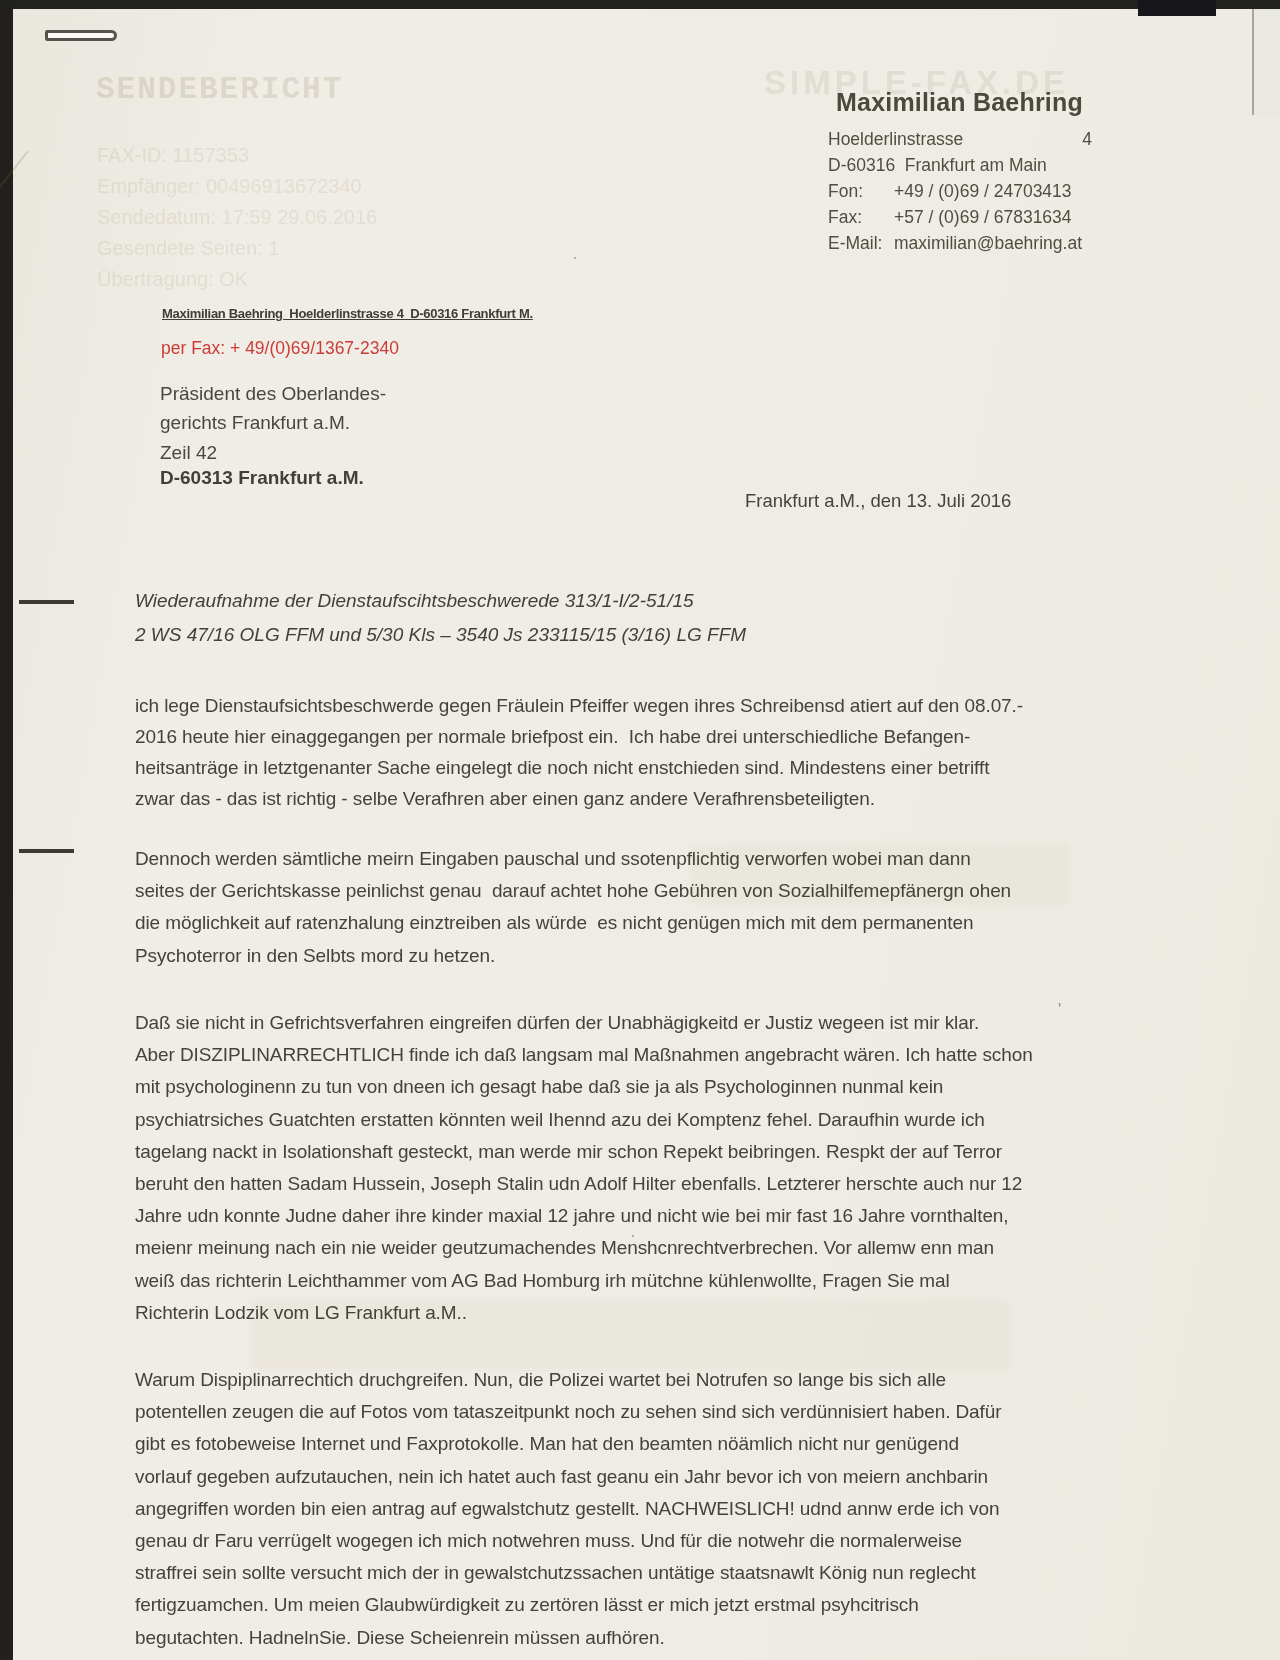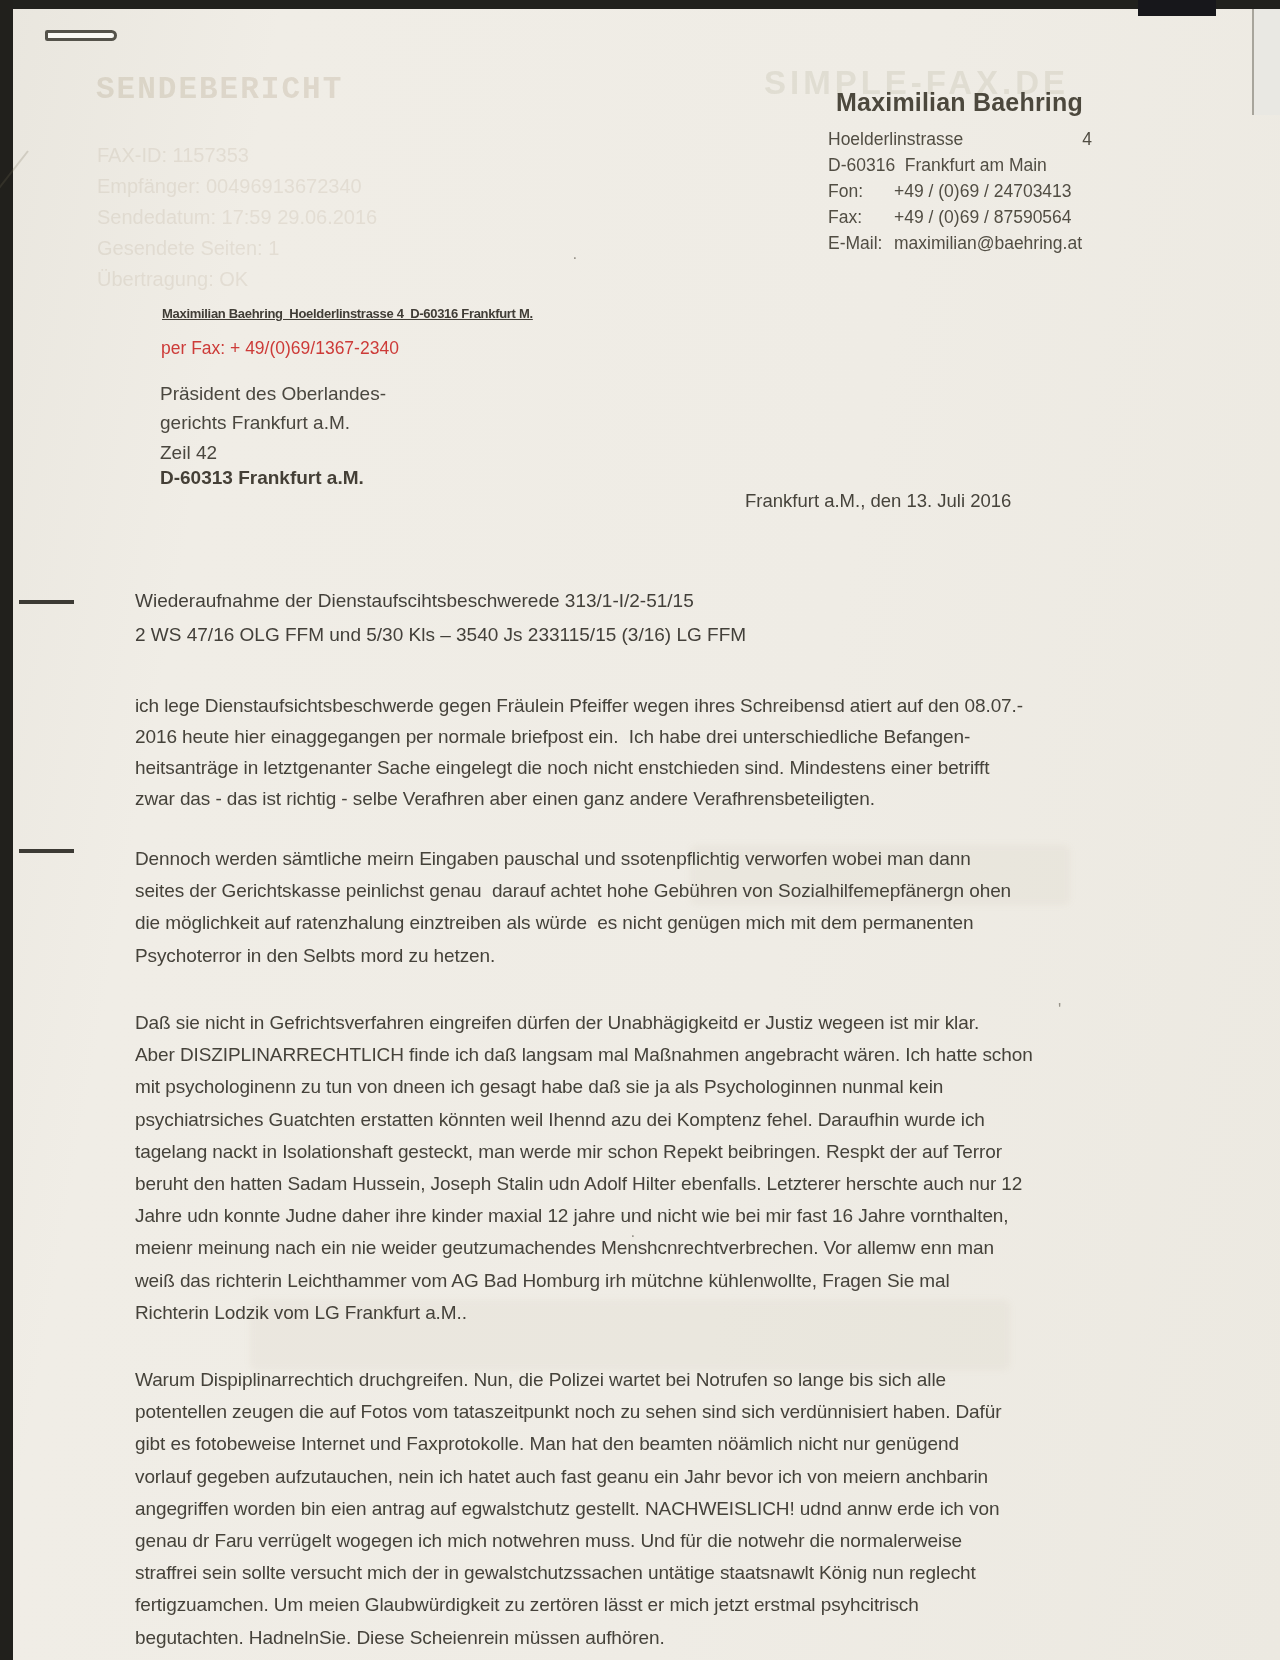--- a/index.html
+++ b/index.html
@@ -30,21 +30,21 @@
   .sender .name{font-size:25px;font-weight:bold;color:#4c483d;margin-bottom:9px;letter-spacing:.2px;margin-left:8px;}
   .sender .row{display:flex;font-size:17.5px;line-height:26px;white-space:pre-wrap;}
   .sender .sb{justify-content:space-between;}
   .sender .lab{width:66px;flex:none;}
   .return{position:absolute;left:162px;top:306px;font-size:13px;font-weight:bold;letter-spacing:-0.3px;color:#403d36;text-decoration:underline;white-space:pre-wrap;text-align:right;}
   .faxnote{position:absolute;left:161px;top:338px;font-size:17.5px;color:#cd3b38;}
   .recipient{position:absolute;left:160px;top:379px;font-size:19px;line-height:29.3px;white-space:pre-wrap;color:#4a473f;}
   .recipient-city{position:absolute;left:160px;top:467px;font-size:19px;font-weight:bold;color:#443f36;}
   .dateline{position:absolute;left:745px;top:490px;font-size:18.5px;color:#46433b;text-align:center;}
   
-  .subject{position:absolute;left:135px;top:584px;font-size:19px;line-height:33.5px;white-space:pre-wrap;color:#43403a;}
+  .subject{position:absolute;left:135px;top:584px;font-size:19px;line-height:33.5px;white-space:pre-wrap;color:#43403a;font-style:italic;}
   .para{position:absolute;left:135px;width:985px;font-size:19px;line-height:32.2px;letter-spacing:-0.1px;white-space:pre-wrap;color:#45423a;}
   .p1{top:690px;line-height:31px;}
   .p2{top:843px;}
   .p3{top:1007px;}
   .p4{top:1364px;}
 </style>
 </head>
 <body>
 
 <div class="canvas">
@@ -74,21 +74,21 @@
       <span>Hoelderlinstrasse</span>
       <span>4</span>
     </div>
     <div class="row">D-60316  Frankfurt am Main</div>
     <div class="row">
       <span class="lab">Fon:</span>
       <span>+49 / (0)69 / 24703413</span>
     </div>
     <div class="row">
       <span class="lab">Fax:</span>
-      <span>+49 / (0)69 / 87590564</span>
+      <span>+57 / (0)69 / 67831634</span>
     </div>
     <div class="row">
       <span class="lab">E-Mail:</span>
       <span>maximilian@baehring.at</span>
     </div>
   </div>
 
   <div class="return">Maximilian Baehring  Hoelderlinstrasse 4  D-60316 Frankfurt M.</div>
   <div class="faxnote">per Fax: + 49/(0)69/1367-2340</div>
   <div class="recipient">Präsident des Oberlandes-

